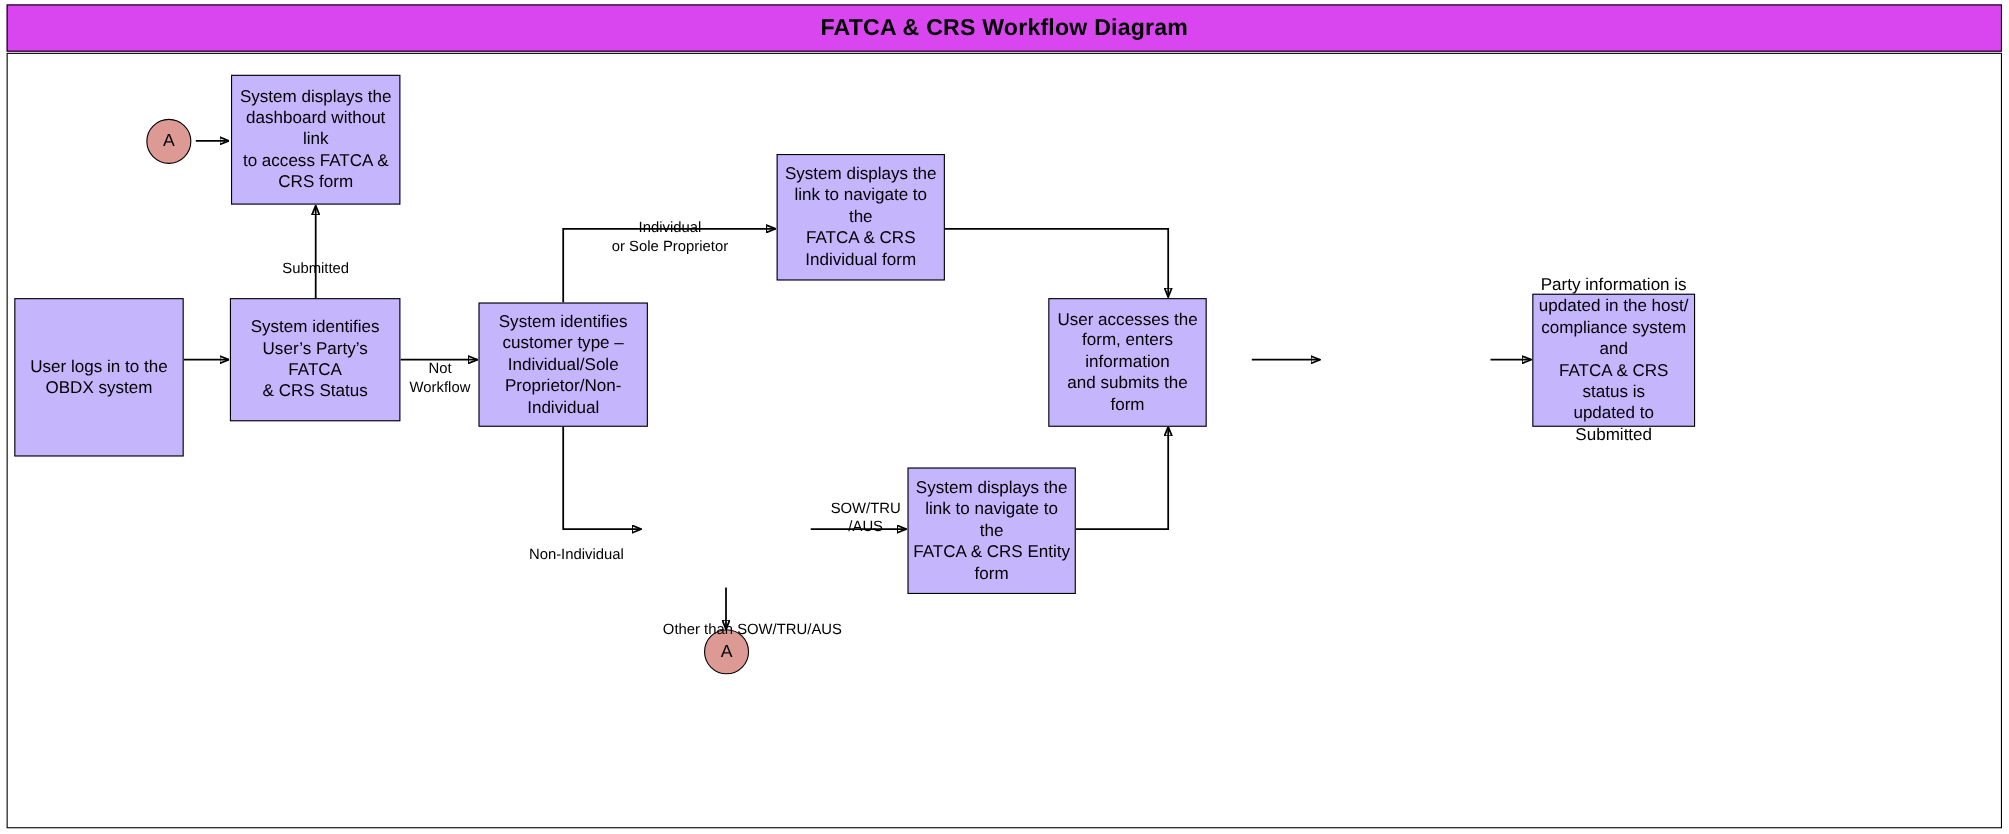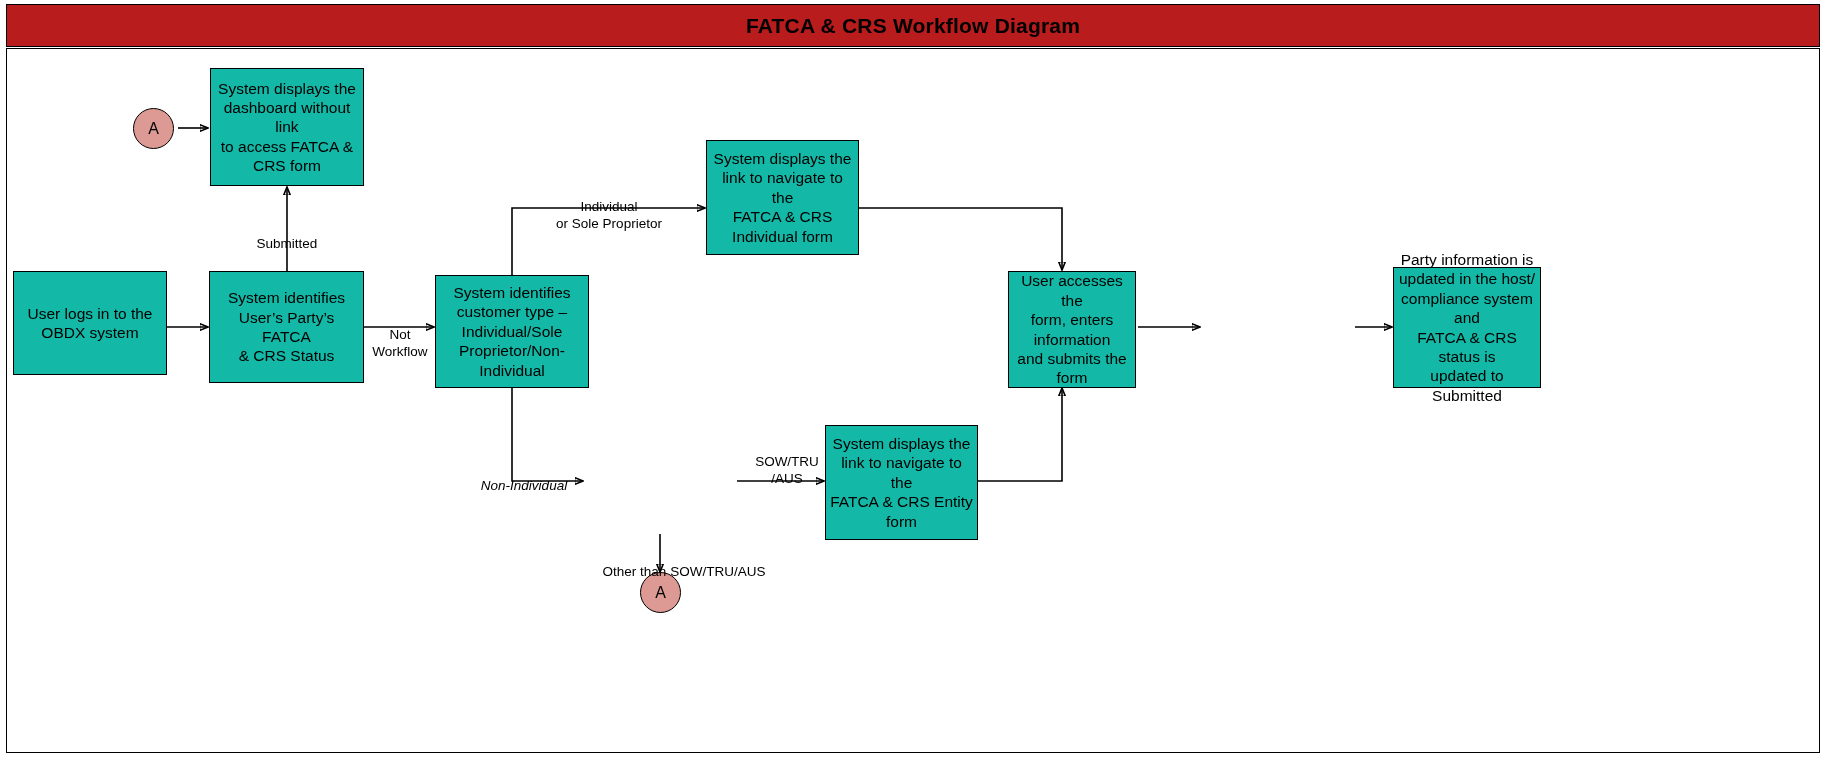--- a/index.html
+++ b/index.html
@@ -20,21 +20,21 @@
     overflow: hidden;
     box-sizing: border-box;
   }
   
   .titlebar {
     position: absolute;
     left: 6px;
     top: 4px;
     width: 1814px;
     height: 43px;
-    background: #b91c1c;
+    background: #d946ef;
     border: 1px solid #000000;
     box-sizing: border-box;
     display: flex;
     align-items: center;
     justify-content: center;
   }
   .titlebar .title-text {
     font-size: 21px;
     font-weight: bold;
     letter-spacing: 0.2px;
@@ -62,21 +62,21 @@
   }
   #connectors line, #connectors path, #connectors polyline {
     stroke: #000000;
     stroke-width: 1.6px;
     fill: none;
   }
   
   .node {
     position: absolute;
     border: 1.4px solid #000000;
-    background: #14b8a6;
+    background: #c4b5fd;
     box-sizing: border-box;
     display: flex;
     align-items: center;
     justify-content: center;
     text-align: center;
     padding: 2px 4px;
   }
   .node .node-text {
     font-size: 15.5px;
     line-height: 1.25;
@@ -145,21 +145,21 @@
 
     <line x1="660" y1="534" x2="660" y2="572" marker-end="url(#arrowhead)"></line>
 
     <polyline points="978,481 1062,481 1062,388" marker-end="url(#arrowhead)"></polyline>
 
     <line x1="1138" y1="327" x2="1200" y2="327" marker-end="url(#arrowhead)"></line>
 
     <line x1="1355" y1="327" x2="1392" y2="327" marker-end="url(#arrowhead)"></line>
   </svg>
 
-  <div class="node" style="left:13px; top:271px; width:154px; height:104px;">
+  <div class="node" style="left:13px; top:271px; width:154px; height:144px;">
     <span class="node-text">User logs in to the
 OBDX system</span>
   </div>
 
   <div class="node" style="left:209px; top:271px; width:155px; height:112px;">
     <span class="node-text">System identifies
 User’s Party’s FATCA
 &amp; CRS Status</span>
   </div>
 
@@ -186,21 +186,21 @@
   </div>
 
 
   <div class="node" style="left:825px; top:425px; width:153px; height:115px;">
     <span class="node-text">System displays the
 link to navigate to the
 FATCA &amp; CRS Entity
 form</span>
   </div>
 
-  <div class="node" style="left:1008px; top:271px; width:128px; height:117px;">
+  <div class="node" style="left:953px; top:271px; width:144px; height:117px;">
     <span class="node-text">User accesses the
 form, enters information
 and submits the form</span>
   </div>
 
 
   <div class="node" style="left:1393px; top:267px; width:148px; height:121px;">
     <span class="node-text">Party information is
 updated in the host/
 compliance system and
@@ -223,21 +223,21 @@
   <div class="edge-label" style="left:366px; top:311px; width:68px;">
     <span>Not
 Workflow</span>
   </div>
 
   <div class="edge-label" style="left:516px; top:183px; width:186px;">
     <span>Individual
 or Sole Proprietor</span>
   </div>
 
-  <div class="edge-label" style="left:468px; top:462px; width:112px;font-style:italic;">
+  <div class="edge-label" style="left:468px; top:480px; width:112px;">
     <span>Non-Individual</span>
   </div>
 
   <div class="edge-label" style="left:752px; top:438px; width:70px;">
     <span>SOW/TRU
 /AUS</span>
   </div>
 
   <div class="edge-label" style="left:584px; top:548px; width:200px;">
     <span>Other than SOW/TRU/AUS</span>

